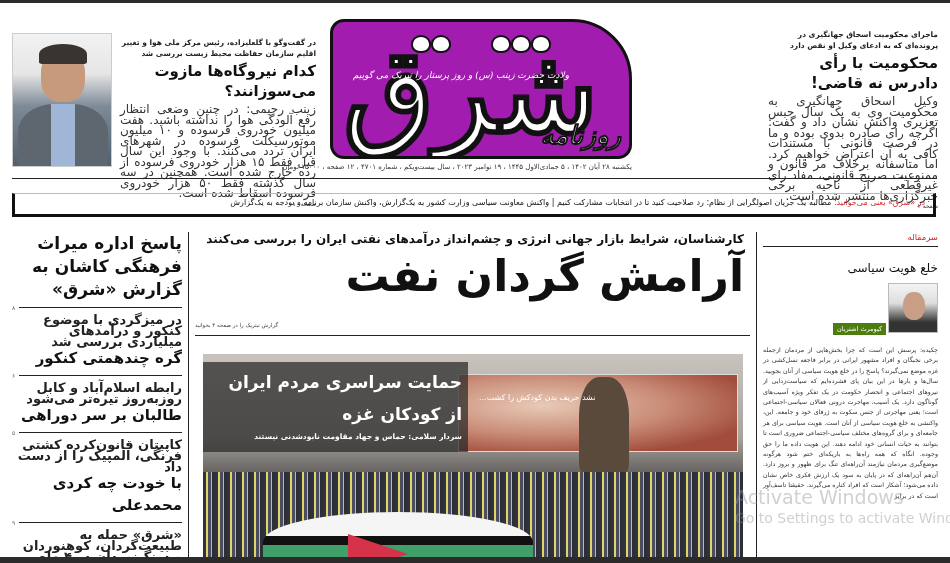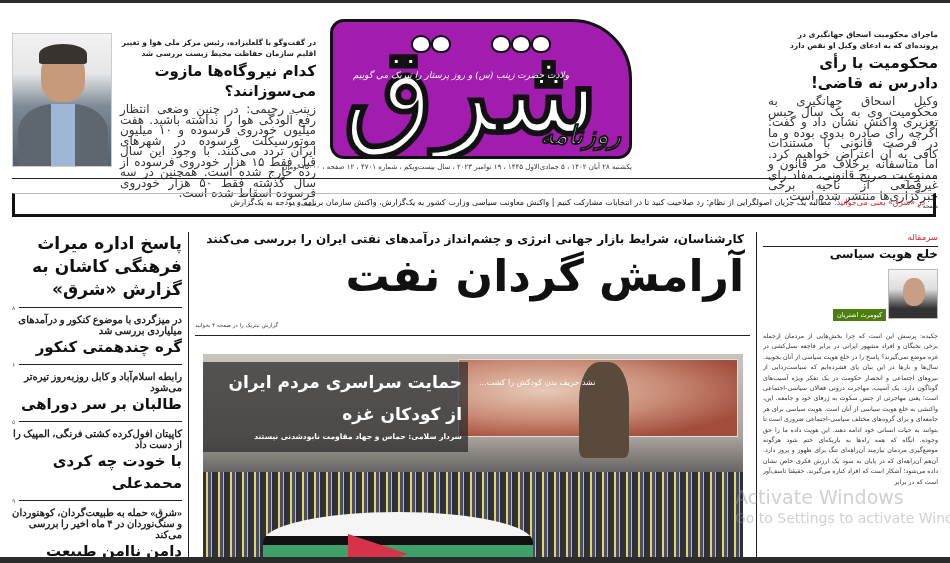--- a/index.html
+++ b/index.html
@@ -38,44 +38,44 @@
 
   
   .left-col { position: absolute; left: 12px; top: 229px; width: 170px; height: 330px; text-align: right; }
   .left-col .rule-v { position: absolute; left: 176px; top: 0; width: 1px; height: 330px; background: #222; }
   .item { position: relative; }
   .h-big { font-size: 17px; font-weight: bold; line-height: 23px; color: #111; }
   .h-med { font-size: 15px; font-weight: bold; line-height: 22px; color: #111; }
   .sep { display: flex; align-items: center; margin: 3px 0; direction: ltr; }
   .sep .num { font-size: 6px; color: #666; margin-right: 4px; }
   .sep .line { flex: 1; height: 1px; background: #222; }
-  .kick-l { font-size: 10px; font-weight: bold; line-height: 11px; color: #222; margin-top: 3px; font-family: Liberation Serif, serif; }
+  .kick-l { font-size: 13px; font-weight: bold; line-height: 11px; color: #222; margin-top: 3px; }
 
   
   .center { position: absolute; left: 195px; top: 229px; width: 555px; height: 330px; }
   .center .kick { text-align: right; font-size: 12px; font-weight: bold; color: #111; padding-right: 6px; }
   .center .lead { text-align: right; font-size: 44px; font-weight: bold; line-height: 60px; color: #111; padding-right: 6px; letter-spacing: -1px; }
   .center .note { position: absolute; left: 0; top: 90px; font-size: 5.5px; color: #444; }
   .center .hr { position: absolute; left: 0; top: 103px; width: 555px; height: 1px; background: #222; }
   .photo-main { position: absolute; left: 8px; top: 122px; width: 540px; height: 208px; background: linear-gradient(180deg,#c8c3bd 0%,#a8a39c 40%,#6d6a68 55%,#444a56 70%,#3a3f4a 100%); overflow: hidden; }
-  .billboard { position: absolute; left: 255px; top: 5px; width: 280px; height: 78px; background: radial-gradient(ellipse at 30% 40%,#e7cab7 0%,#c98c77 45%,#a24d3b 80%); border: 1px solid #ddd; }
+  .billboard { position: absolute; left: 255px; top: 20px; width: 280px; height: 78px; background: radial-gradient(ellipse at 30% 40%,#e7cab7 0%,#c98c77 45%,#a24d3b 80%); border: 1px solid #ddd; }
   .billboard .soldier { position: absolute; left: 120px; top: 2px; width: 50px; height: 96px; background: #5a4a3c; border-radius: 40% 40% 10% 10%; }
   .billboard .btxt { position: absolute; left: 20px; top: 18px; font-size: 8px; color: #fff; direction: rtl; }
   .crowd { position: absolute; left: 0; top: 118px; width: 540px; height: 90px; background: repeating-linear-gradient(90deg,#2f3340 0 3px,#e1d56a 3px 5px,#4a4e5e 5px 8px,#c9c34f 8px 9px,#2d2f38 9px 12px); }
   .pal-flag { position: absolute; left: 60px; top: 158px; width: 270px; height: 60px; border-radius: 50% 50% 0 0; background: linear-gradient(180deg,#f5f5f5 0%,#f5f5f5 40%,#111 40%,#111 55%,#3fa06a 55%); overflow: hidden; }
   .pal-flag .tri { position: absolute; left: 85px; top: 22px; width: 0; height: 0; border-top: 20px solid transparent; border-bottom: 20px solid transparent; border-left: 60px solid #d6334a; }
   .overlay { position: absolute; left: 0; top: 8px; width: 265px; height: 90px; background: rgba(40,40,40,0.72); padding: 4px 6px; text-align: right; }
   .overlay .t1 { font-size: 17px; font-weight: bold; color: #fff; line-height: 32px; }
   .overlay .t2 { font-size: 7.5px; font-weight: bold; color: #fff; margin-top: 2px; }
 
   
   .right-col { position: absolute; right: 12px; top: 229px; width: 175px; height: 330px; text-align: right; }
   .right-col .rule-v { position: absolute; right: 181px; top: 0; width: 1px; height: 330px; background: #222; }
   .sec-label { font-size: 8.5px; color: #d3262b; padding-bottom: 4px; border-bottom: 1px solid #222; }
-  .ed-title { font-size: 12px; font-weight: bold; color: #111; }
+  .ed-title { font-size: 12px; font-weight: normal; color: #111; margin-top: 14px; }
   .author-box { position: relative; height: 52px; margin-top: 8px; }
   .author-photo { position: absolute; right: 0; top: 0; width: 50px; height: 50px; background: linear-gradient(180deg,#f4f4f4 0%,#ddd 40%,#333 80%); border: 1px solid #bbb; overflow: hidden; }
   .author-photo .hd { position: absolute; left: 14px; top: 8px; width: 22px; height: 28px; border-radius: 45%; background: #c89f86; }
   .author-name { position: absolute; right: 52px; bottom: 0; background: #4d7c0f; color: #fff; font-size: 6.5px; padding: 2px 4px; }
   .ed-body { font-size: 6.3px; line-height: 10.4px; color: #333; text-align: justify; margin-top: 10px; }
 
   
   .watermark { position: absolute; left: 735px; top: 486px; font-size: 19px; color: rgba(150,150,150,0.45); direction: ltr; white-space: nowrap; pointer-events: none; }
   .watermark .l2 { font-size: 14px; margin-top: 2px; }
 </style>
@@ -145,21 +145,21 @@
     </div>
     <div class="item">
       <div class="kick-l">رابطه اسلام‌آباد و کابل روزبه‌روز تیره‌تر می‌شود</div>
       <div class="h-med">طالبان بر سر دوراهی</div>
       <div class="sep">
           <span class="num">۵</span>
           <span class="line"></span>
         </div>
     </div>
     <div class="item">
-      <div class="kick-l">کاپیتان افول‌کرده کشتی فرنگی، المپیک را از دست داد</div>
+      <div class="kick-l">کاپیتان قانون‌کرده کشتی فرنگی، المپیک را از دست داد</div>
       <div class="h-med">با خودت چه کردی محمدعلی</div>
       <div class="sep">
           <span class="num">۹</span>
           <span class="line"></span>
         </div>
     </div>
     <div class="item">
       <div class="kick-l">«شرق» حمله به طبیعت‌گردان، کوهنوردان و سنگ‌نوردان در ۴ ماه اخیر را بررسی می‌کند</div>
       <div class="h-med">دامن ناامن طبیعت</div>
       <div class="sep">

